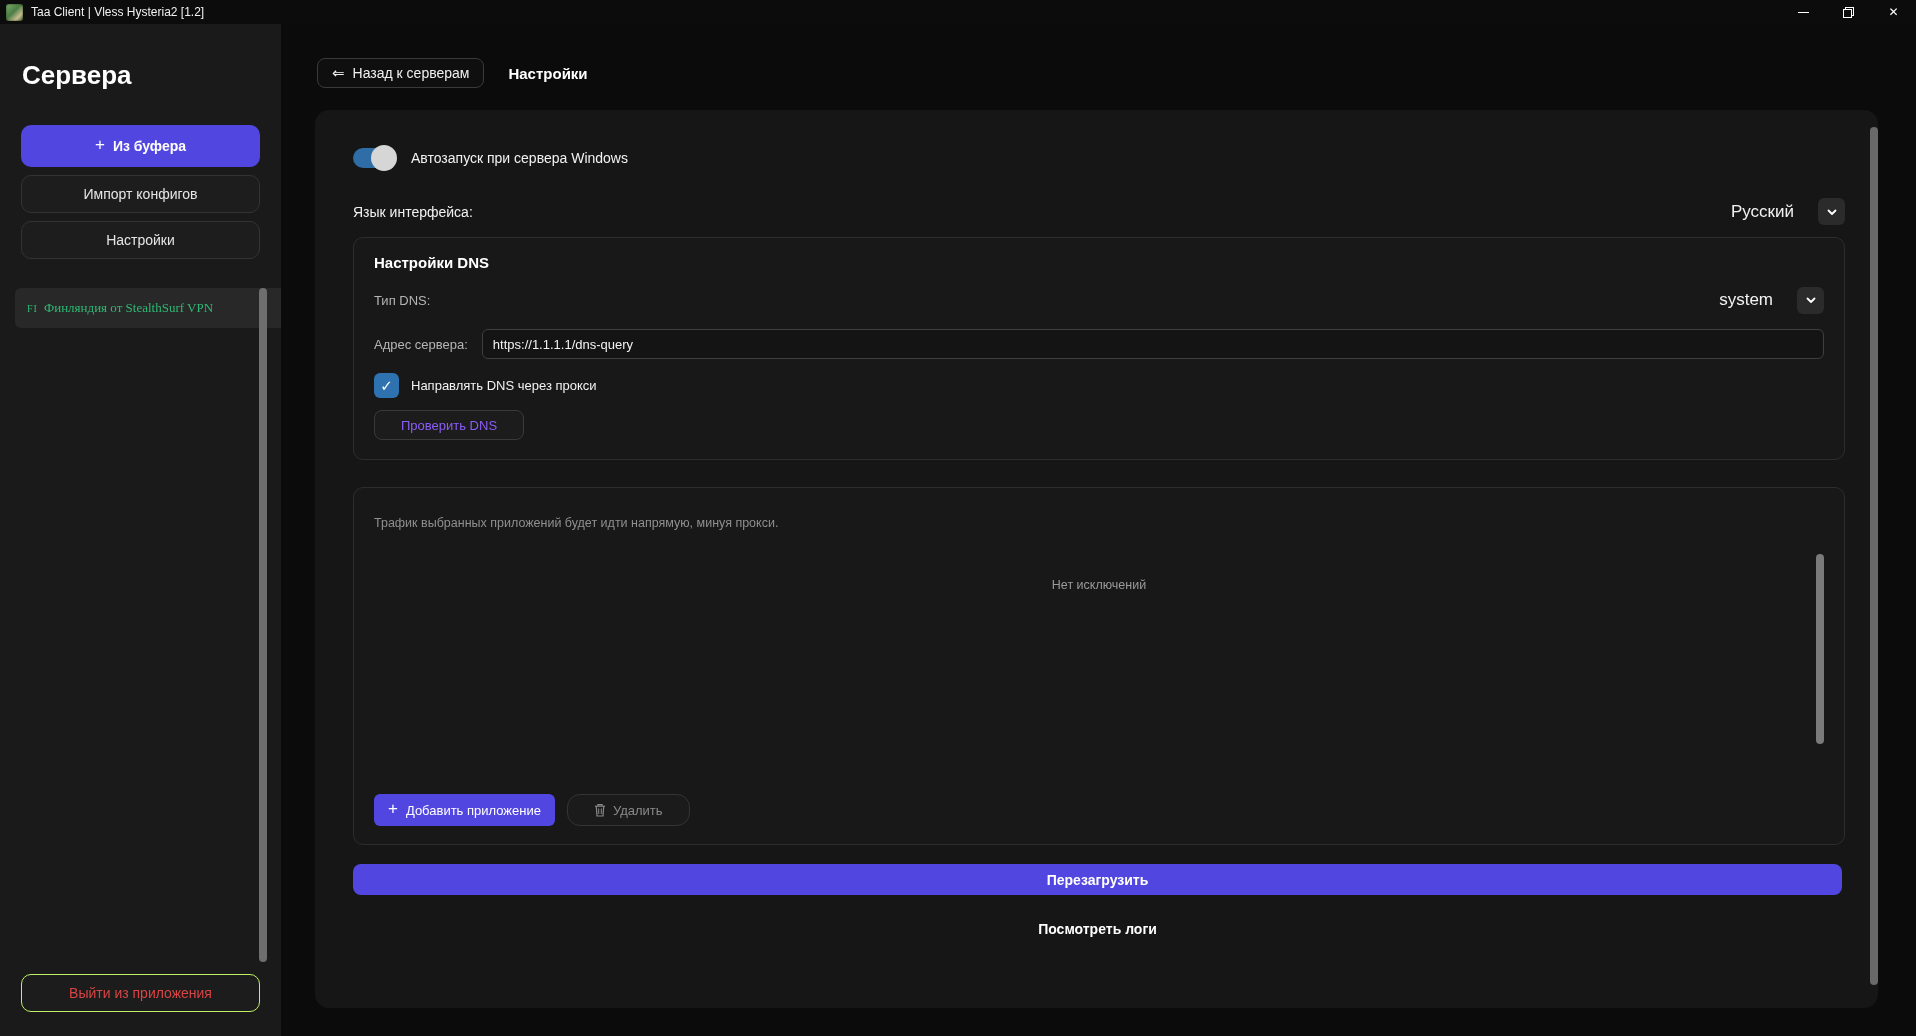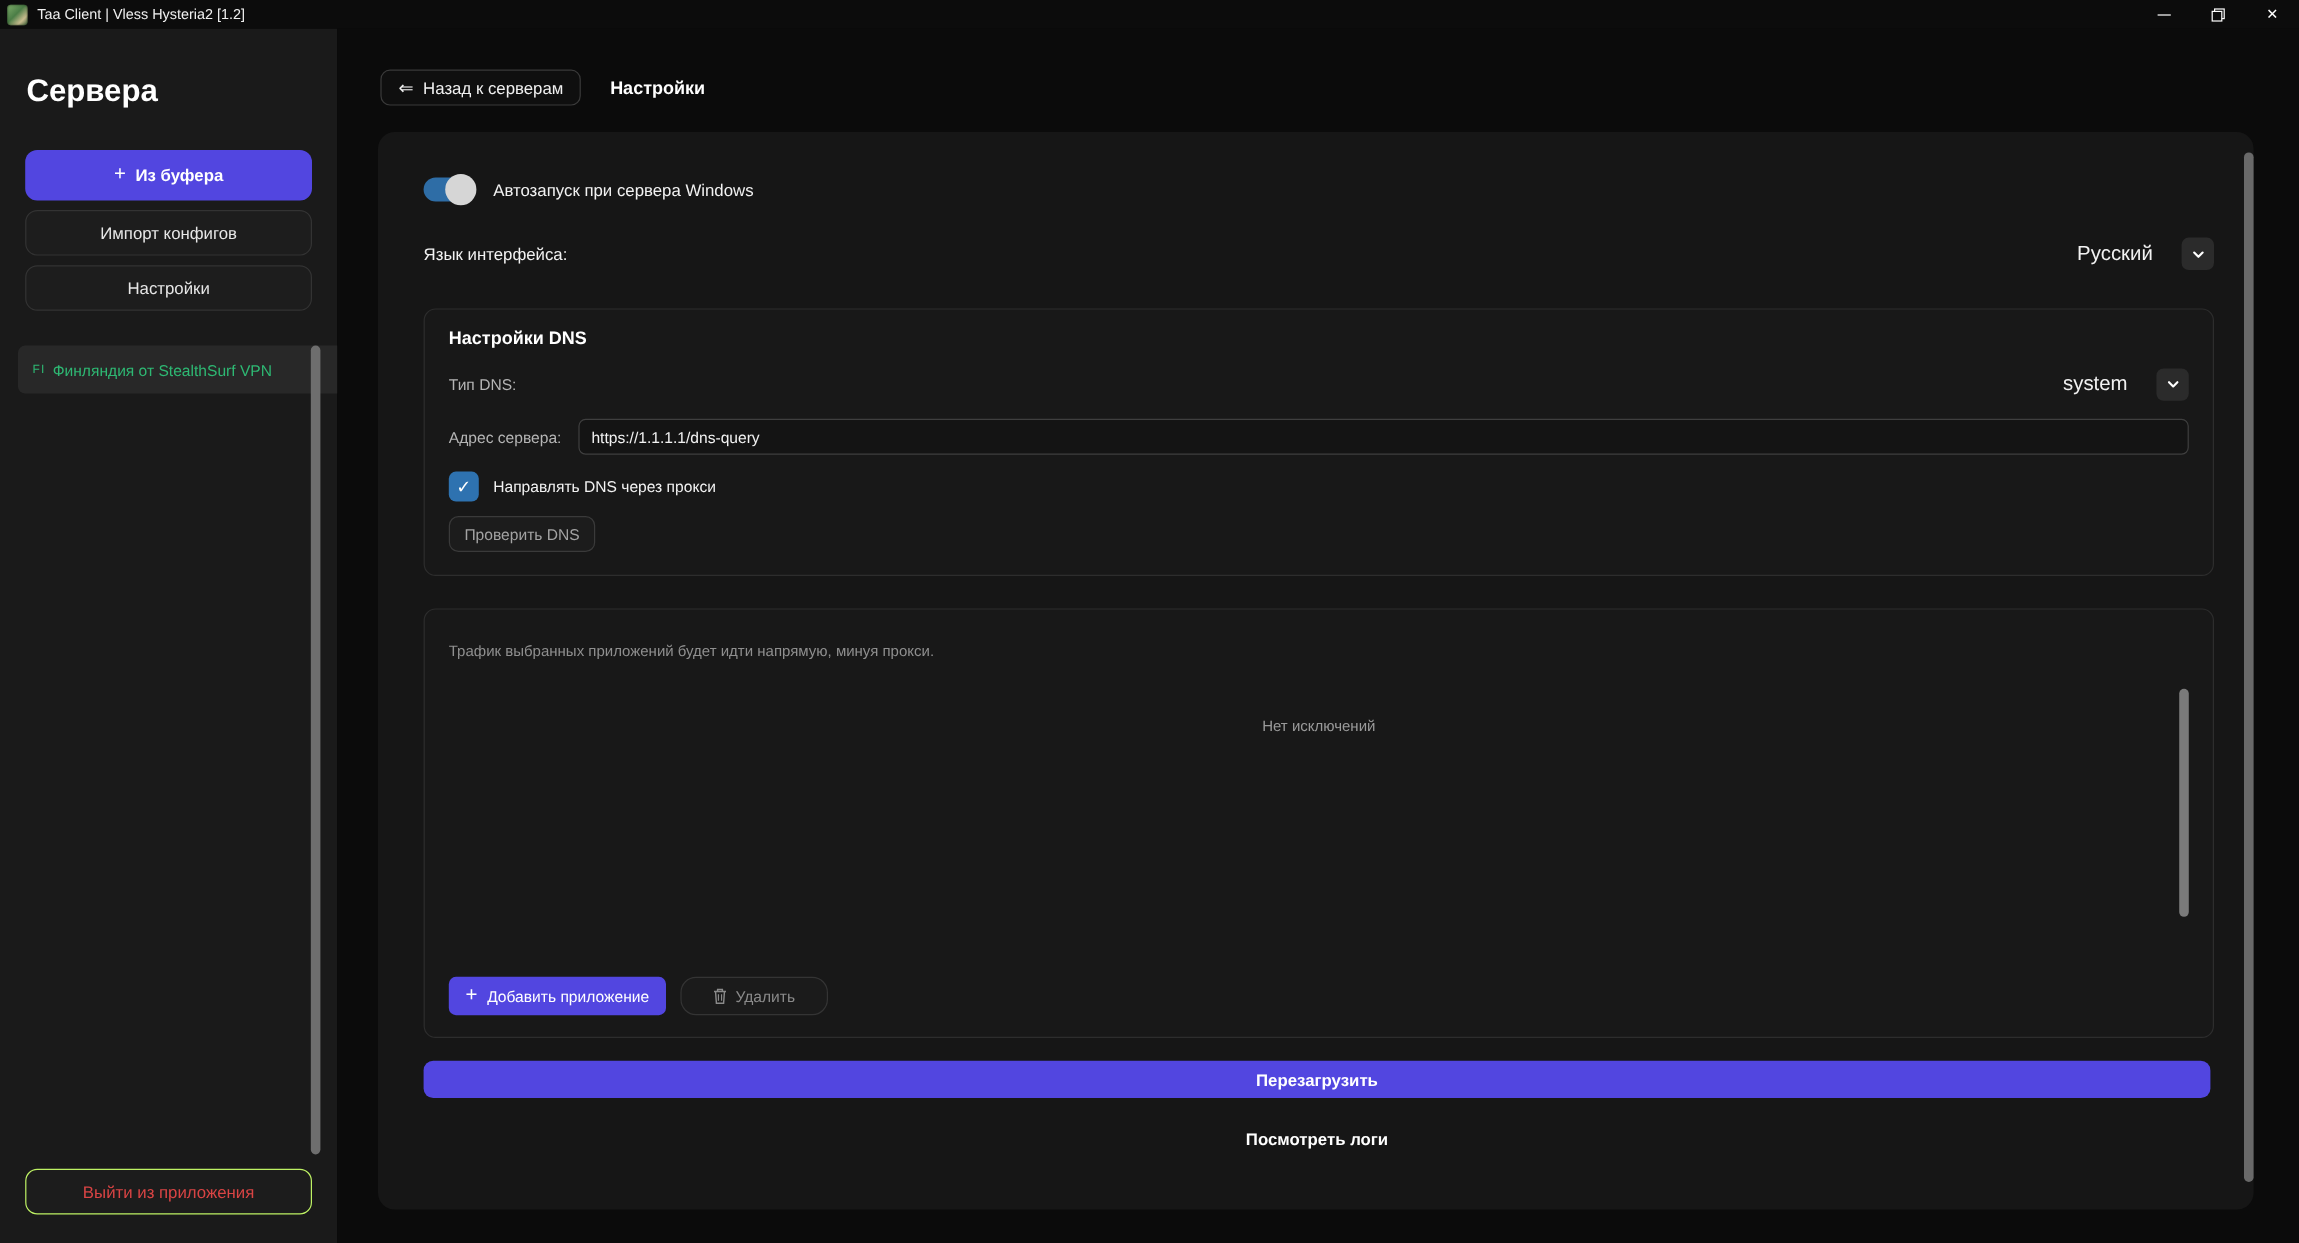--- a/index.html
+++ b/index.html
@@ -23,21 +23,21 @@
              background:#1a1a1a; }
   .sidebar-title { margin:36px 0 0 22px; font-size:26px; font-weight:bold; color:#ffffff; }
   .side-btn { position:absolute; left:21px; width:239px; border-radius:10px;
               display:flex; align-items:center; justify-content:center;
               font-size:14px; color:#e6e6e6; cursor:default; }
   .btn-primary { background:#5246e0; color:#ffffff; font-weight:bold; border:none; }
   .btn-outline { background:rgba(255,255,255,0.015); border:1px solid #333333; }
   .plus-glyph { font-size:17px; font-weight:normal; margin-right:8px; position:relative; top:-1px; }
   .server-item { position:absolute; left:15px; top:264px; width:272px; height:40px;
                  background:#282828; border-radius:6px; display:flex; align-items:center;
-                 padding-left:12px; }
+                 padding-left:12px;font-family:Liberation Serif, serif; }
   .server-flag { font-size:10px; letter-spacing:1px; margin-right:6px; }
   .server-name { font-size:13px; }
   .sidebar-scrollbar { position:absolute; left:259px; top:264px; width:8px; height:674px;
                        background:#6e6e6e; border-radius:4px; }
   .exit-btn { bottom:24px; height:38px; border:1px solid #bef264; color:#d94444;
               background:rgba(255,255,255,0.01); }
 
   
   .main { position:absolute; left:281px; top:24px; width:1635px; height:1012px; background:#0b0b0b; }
   .main-header { position:absolute; left:36px; top:34px; display:flex; align-items:center; }
@@ -60,34 +60,34 @@
 
   .lang-row { margin-top:30px; display:flex; align-items:center; }
   .lang-label { font-size:14px; color:#f2f2f2; }
   .select-group { margin-left:auto; display:flex; align-items:center; }
   .select-value { font-size:17px; color:#f2f2f2; margin-right:24px; }
   .chevron-btn { width:27px; height:27px; background:#2b2b2b; border-radius:6px;
                  display:flex; align-items:center; justify-content:center; }
 
   .card { border:1px solid #2d2d2d; border-radius:10px; background:rgba(255,255,255,0.012);
           padding:16px 20px; }
-  .dns-card { margin-top:32px; height:223px; }
+  .dns-card { margin-top:12px; height:223px; }
   .card-title { font-size:15px; font-weight:bold; color:#ffffff; }
   .form-row { display:flex; align-items:center; margin-top:14px; height:30px; }
   .form-label { font-size:13px; color:#b5b5b5; margin-right:14px; white-space:nowrap; }
   .text-input { flex:1; height:30px; background:#141414; border:1px solid #3f3f3f;
                 border-radius:6px; color:#f2f2f2; font-size:13px; padding:0 10px;
                 font-family:"Liberation Sans","DejaVu Sans",sans-serif; outline:none; }
   .checkbox-row { display:flex; align-items:center; margin-top:14px; }
   .checkbox { width:25px; height:25px; background:#2e72b0; border-radius:6px;
               display:flex; align-items:center; justify-content:center;
               color:#ffffff; font-size:15px; font-weight:bold; }
   .checkbox-label { margin-left:12px; font-size:13px; color:#f2f2f2; }
-  .small-btn { margin-top:12px; height:30px; padding:0 12px; border:1px solid #3a3a3a;
-               border-radius:8px; background:rgba(255,255,255,0.02); color:#a3a3a3;
+  .small-btn { margin-top:12px; height:30px; padding:0 26px; border:1px solid #3a3a3a;
+               border-radius:8px; background:rgba(255,255,255,0.02); color:#8b5cf6;
                font-size:13px; display:inline-flex; align-items:center; }
 
   .excl-card { margin-top:27px; height:358px; display:flex; flex-direction:column; }
   .card-desc { margin-top:12px; font-size:12.5px; color:#8f8f8f; }
   .excl-list { position:relative; flex:1; margin-top:6px; display:flex;
                align-items:flex-start; justify-content:center; }
   .empty-text { margin-top:42px; font-size:12.5px; color:#9a9a9a; }
   .excl-scrollbar { position:absolute; right:0; top:18px; width:8px; height:190px;
                     background:#7a7a7a; border-radius:4px; }
   .excl-actions { display:flex; align-items:center; gap:12px; padding-bottom:2px; }

